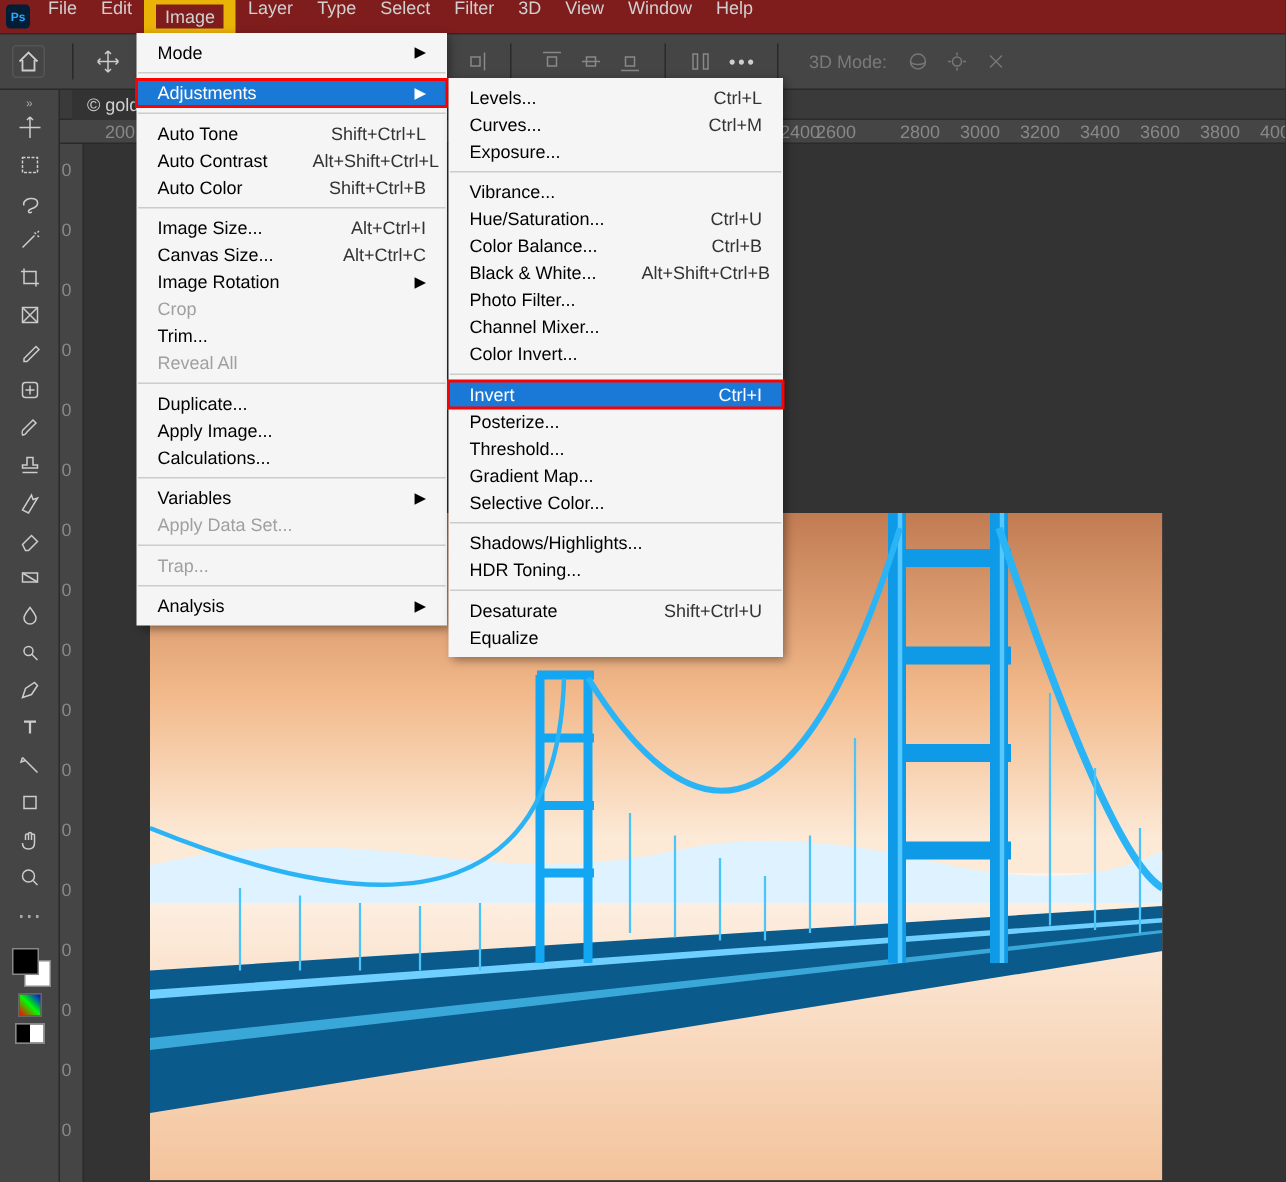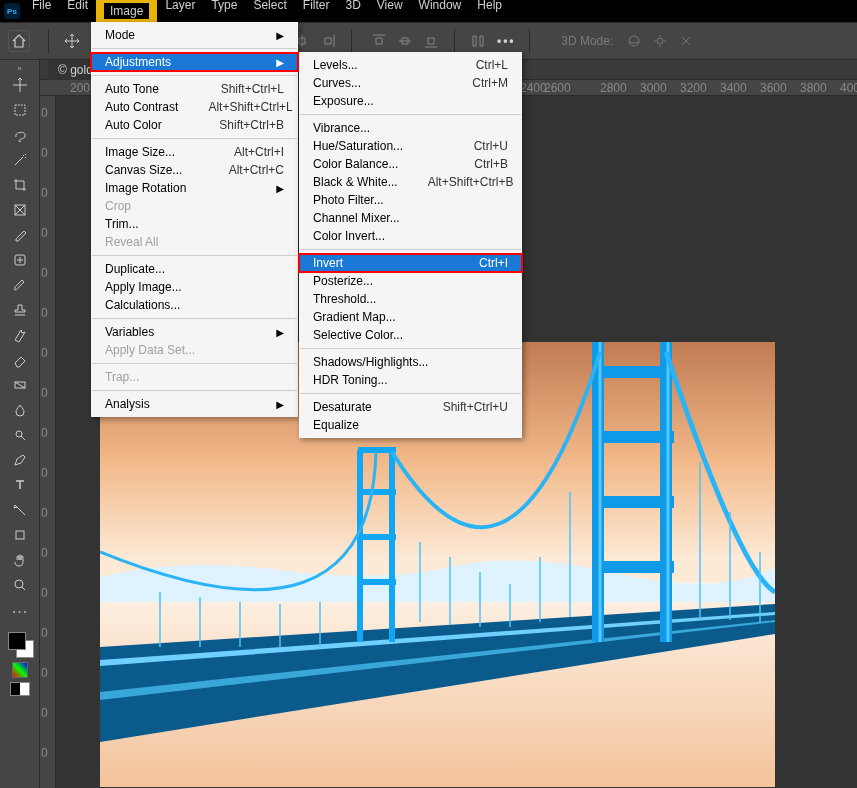--- a/index.html
+++ b/index.html
@@ -1,30 +1,30 @@
 <!DOCTYPE html>
 <html><head>
 <meta charset="utf-8">
 <style>
 * { margin: 0; padding: 0; box-sizing: border-box; font-family: -apple-system, "Segoe UI", Arial, sans-serif; font-size: 12px; }
 body { width: 857px; height: 788px; background: #333333; color: #d0d0d0; overflow: hidden; position: relative; }
 
 
-.menubar { height: 22px; background: #000000; display: flex; align-items: center; padding-left: 4px; gap: 0; }
+.menubar { height: 22px; background: #7f1d1d; display: flex; align-items: center; padding-left: 4px; gap: 0; }
 .ps-logo { width: 16px; height: 16px; background: #001e36; border-radius: 3px; display: flex; align-items: center; justify-content: center; margin-right: 4px; }
 .ps-logo span { color:#30a8ff; font-size:8px; font-weight:700; }
 .menuitem { padding: 3px 8px; color:#d0d0d0; }
 .menuitem.hot { border: 8px solid #eab308; padding: 1px 6px; }
 
 
 .optbar { height: 38px; background: #454545; display:flex; align-items:center; gap:6px; padding-left:8px; border-bottom:1px solid #2a2a2a; border-top:1px solid #2a2a2a; }
 .opt-home { width:22px; height:22px; display:flex; align-items:center; justify-content:center; border:1px solid #555; border-radius:3px; margin-right:6px;}
 .opt-divider { width:1px; height:24px; background:#2a2a2a; margin:0 6px; }
 .opt-ico { width:22px; height:22px; display:flex; align-items:center; justify-content:center; }
-.opt-label { color:#d0d0d0; margin-left:19px; }
+.opt-label { color:#d0d0d0; margin-left:8px; }
 .opt-dots { letter-spacing:2px; font-weight:700; }
 .opt-grey { color:#7a7a7a; }
 .align-group { display:flex; gap:4px; margin-left:4px;}
 
 
 .tabbar { height: 20px; background: #3a3a3a; display:flex; align-items:center; padding-left:48px; border-bottom:1px solid #2a2a2a;}
 .tab { padding: 3px 10px; color:#d0d0d0; background:#333; }
 
 
 .toolstrip { position:absolute; left:0; top:60px; width:40px; bottom:0; background:#454545; border-right:1px solid #2a2a2a; display:flex; flex-direction:column; align-items:center; padding-top:4px; gap:0;}

